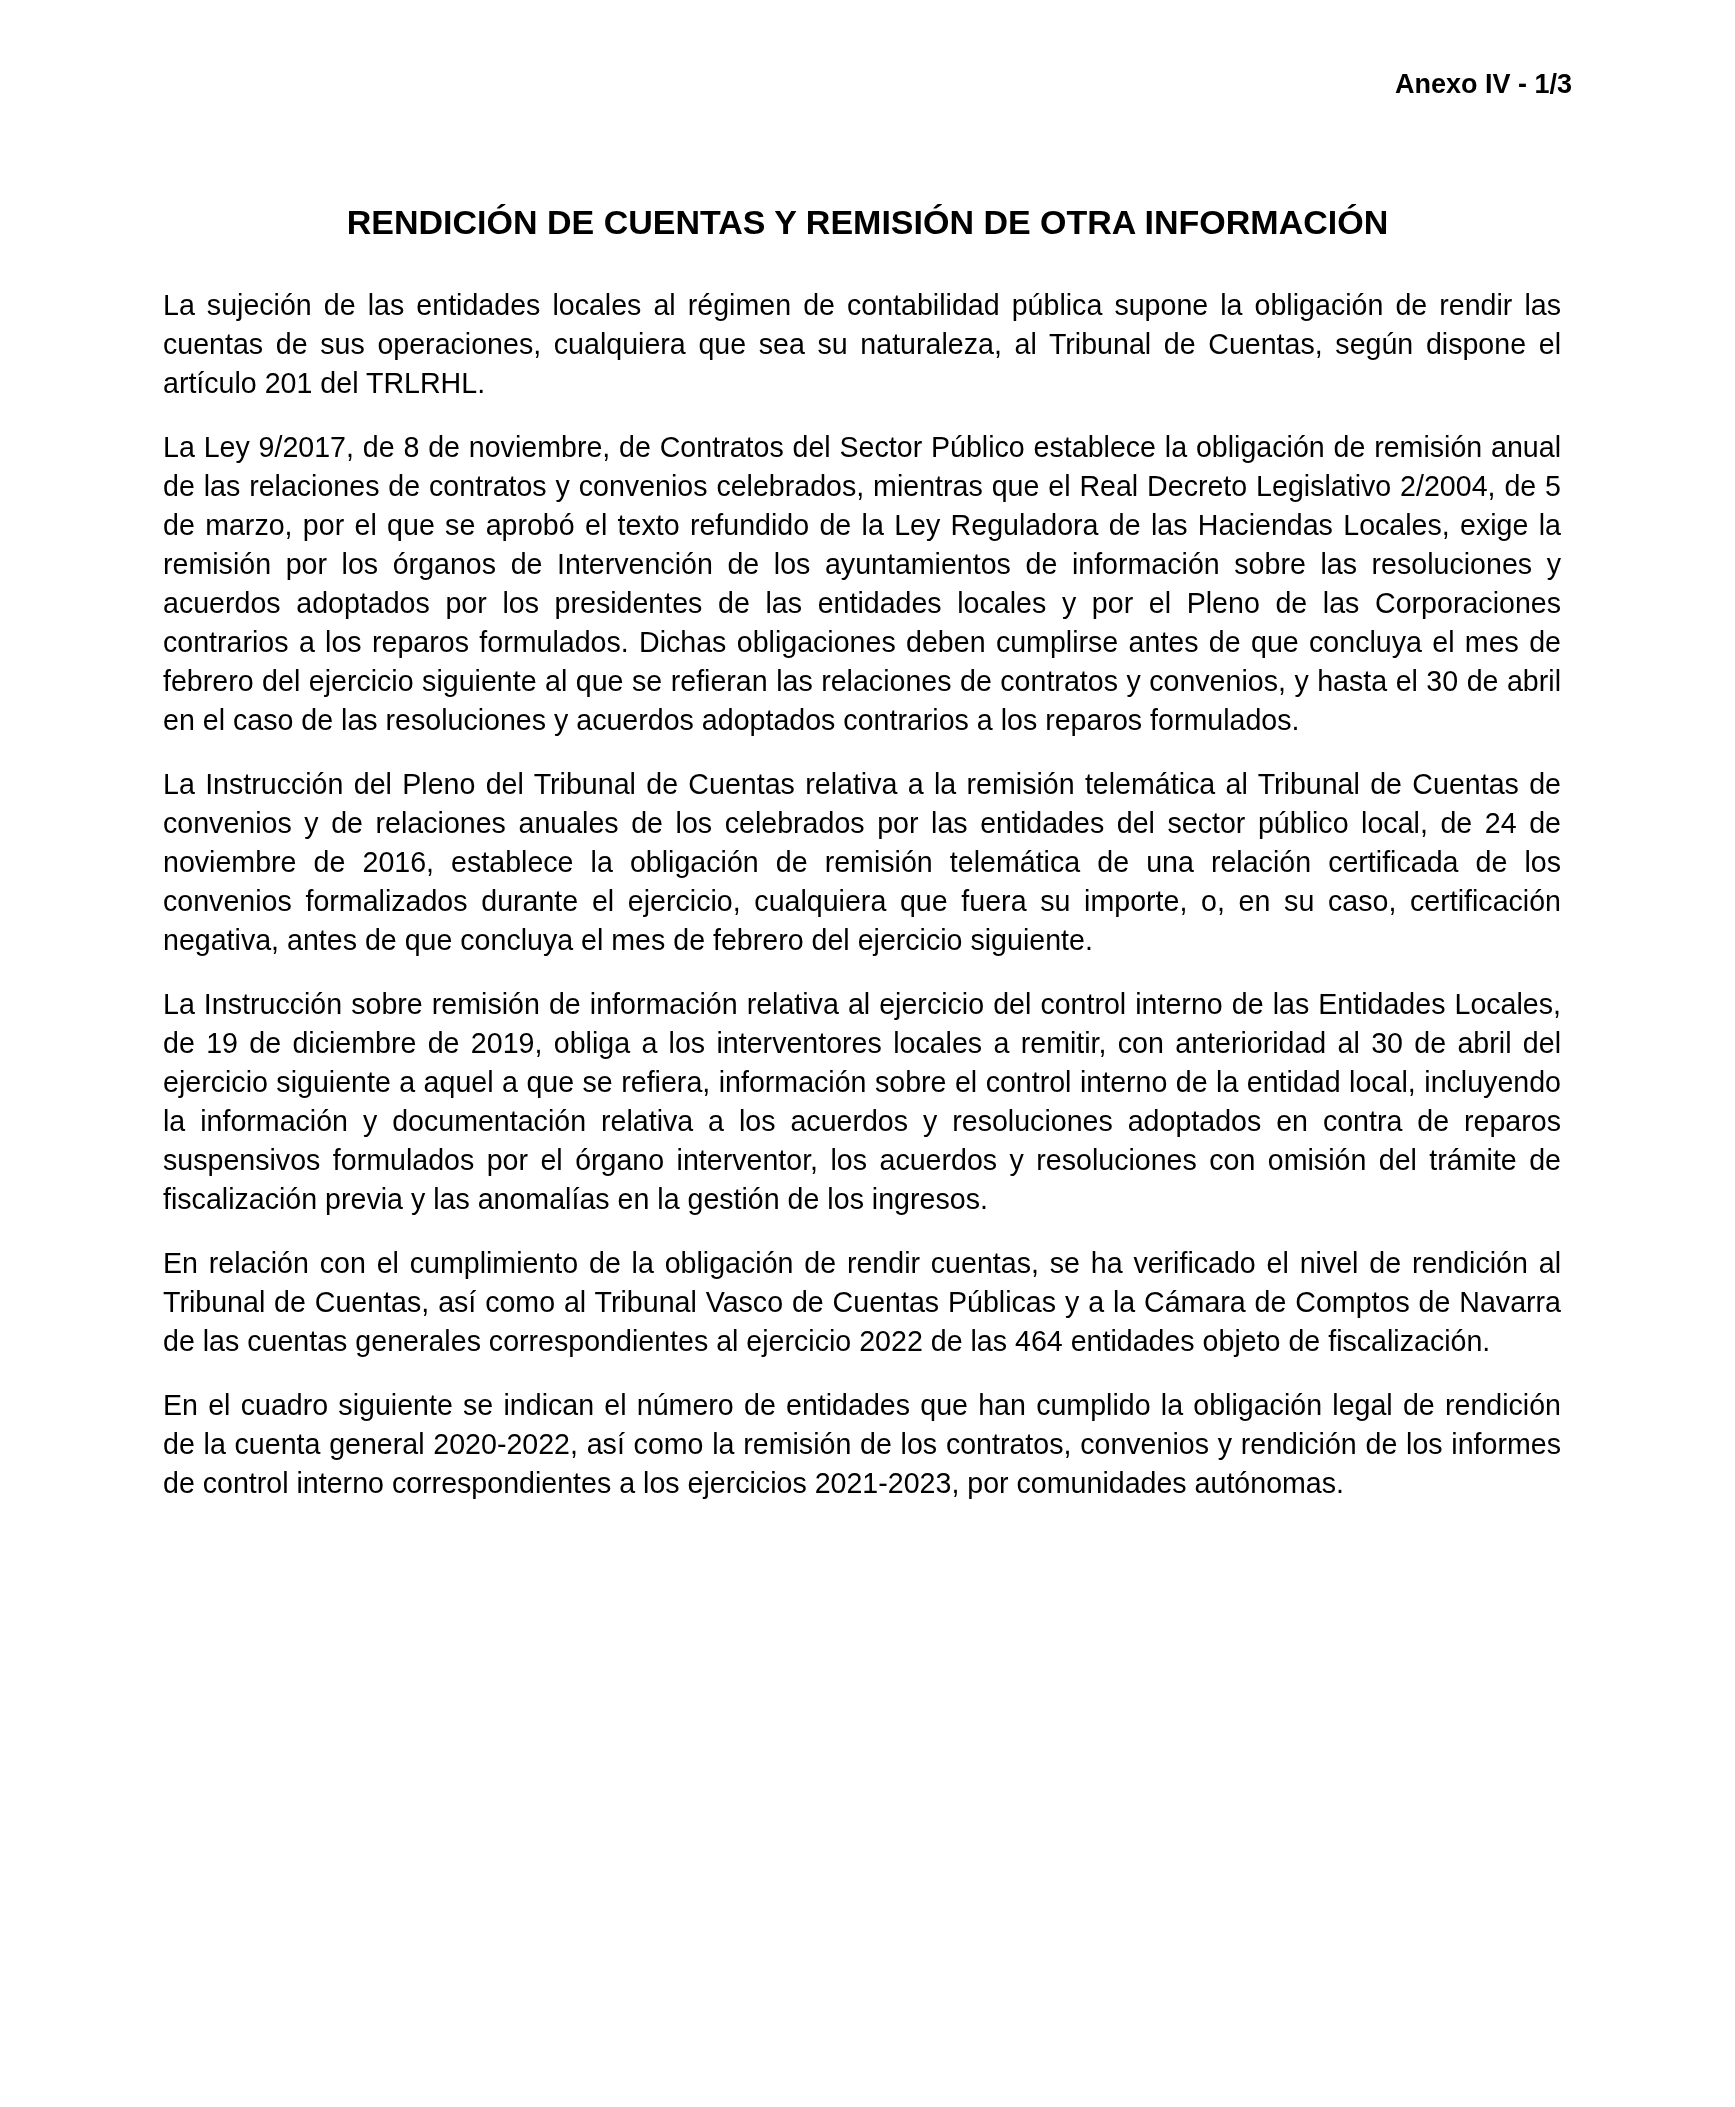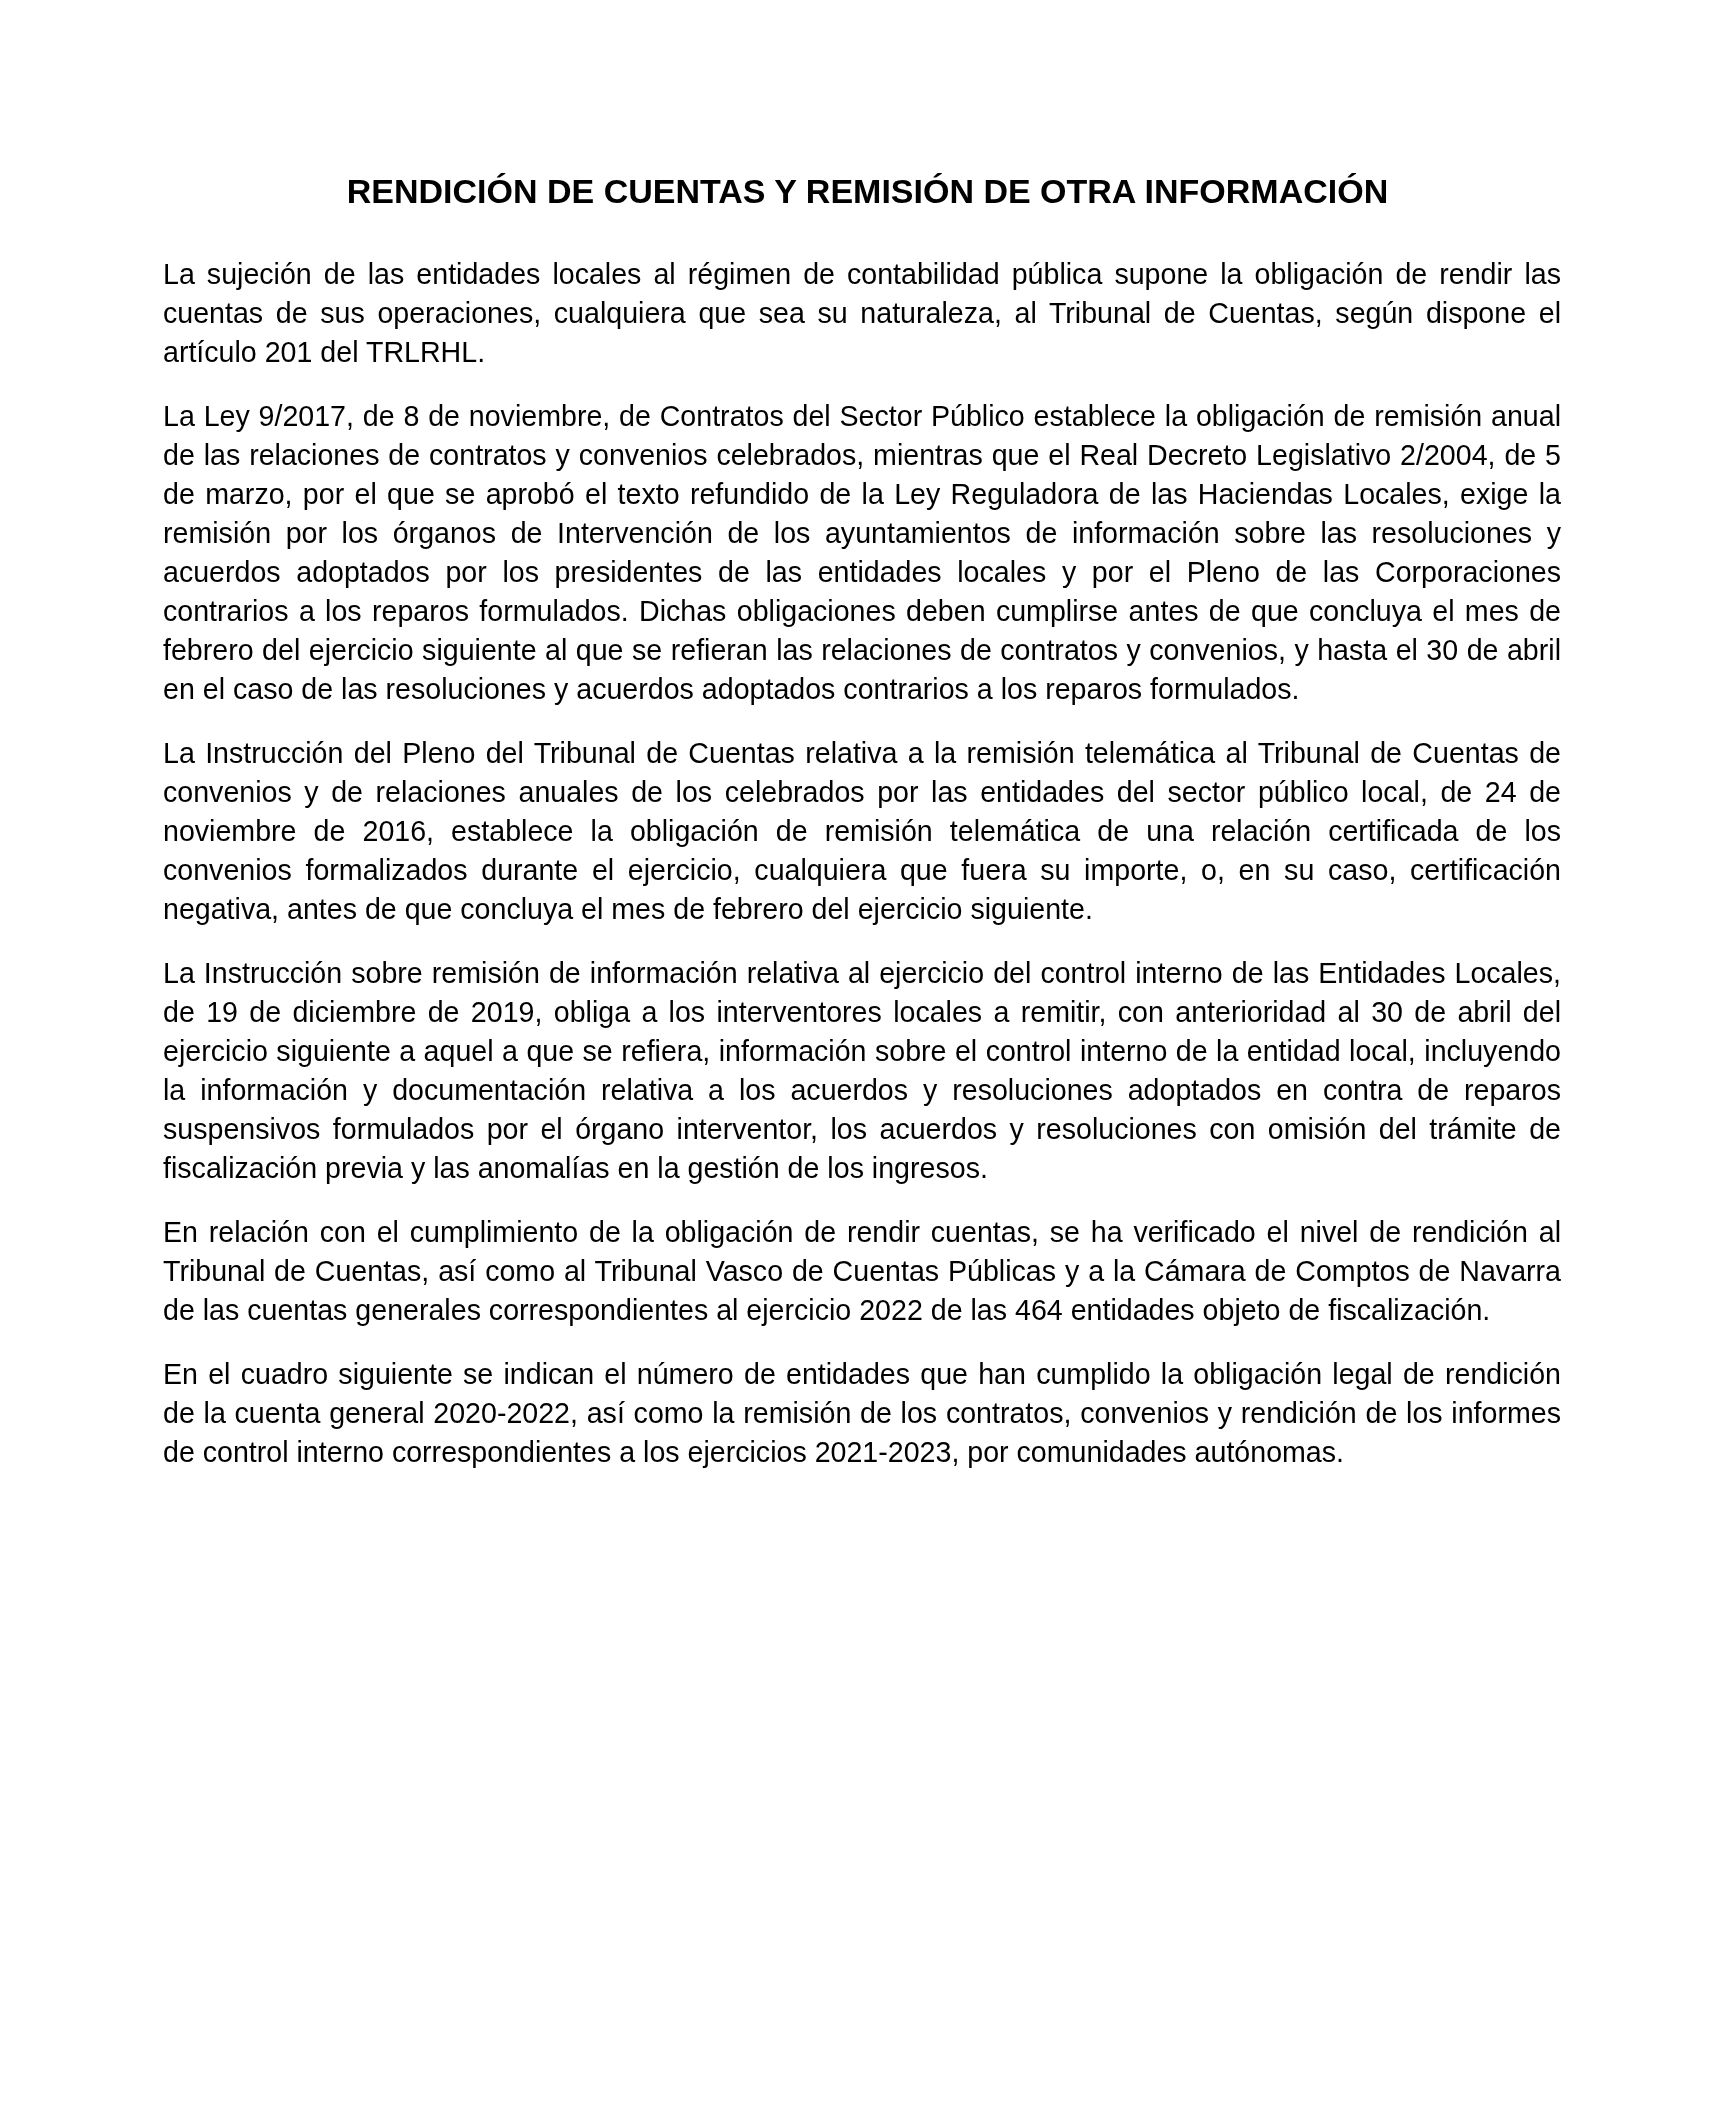--- a/index.html
+++ b/index.html
@@ -38,20 +38,21 @@
     line-height: 39px;
     text-align: justify;
     margin: 0 11px 25px 0;
   }
 </style>
 </head>
 <body>
 
 <div class="page">
 
+  <div class="annex-header">Anexo IV - 1/3</div>
 
   <h1 class="doc-title">RENDICIÓN DE CUENTAS Y REMISIÓN DE OTRA INFORMACIÓN</h1>
 
   <div class="doc-body">
     <p>La sujeción de las entidades locales al régimen de contabilidad pública supone la obligación de rendir las cuentas de sus operaciones, cualquiera que sea su naturaleza, al Tribunal de Cuentas, según dispone el artículo 201 del TRLRHL.</p>
     <p>La Ley 9/2017, de 8 de noviembre, de Contratos del Sector Público establece la obligación de remisión anual de las relaciones de contratos y convenios celebrados, mientras que el Real Decreto Legislativo 2/2004, de 5 de marzo, por el que se aprobó el texto refundido de la Ley Reguladora de las Haciendas Locales, exige la remisión por los órganos de Intervención de los ayuntamientos de información sobre las resoluciones y acuerdos adoptados por los presidentes de las entidades locales y por el Pleno de las Corporaciones contrarios a los reparos formulados. Dichas obligaciones deben cumplirse antes de que concluya el mes de febrero del ejercicio siguiente al que se refieran las relaciones de contratos y convenios, y hasta el 30 de abril en el caso de las resoluciones y acuerdos adoptados contrarios a los reparos formulados.</p>
     <p>La Instrucción del Pleno del Tribunal de Cuentas relativa a la remisión telemática al Tribunal de Cuentas de convenios y de relaciones anuales de los celebrados por las entidades del sector público local, de 24 de noviembre de 2016, establece la obligación de remisión telemática de una relación certificada de los convenios formalizados durante el ejercicio, cualquiera que fuera su importe, o, en su caso, certificación negativa, antes de que concluya el mes de febrero del ejercicio siguiente.</p>
     <p>La Instrucción sobre remisión de información relativa al ejercicio del control interno de las Entidades Locales, de 19 de diciembre de 2019, obliga a los interventores locales a remitir, con anterioridad al 30 de abril del ejercicio siguiente a aquel a que se refiera, información sobre el control interno de la entidad local, incluyendo la información y documentación relativa a los acuerdos y resoluciones adoptados en contra de reparos suspensivos formulados por el órgano interventor, los acuerdos y resoluciones con omisión del trámite de fiscalización previa y las anomalías en la gestión de los ingresos.</p>
     <p>En relación con el cumplimiento de la obligación de rendir cuentas, se ha verificado el nivel de rendición al Tribunal de Cuentas, así como al Tribunal Vasco de Cuentas Públicas y a la Cámara de Comptos de Navarra de las cuentas generales correspondientes al ejercicio 2022 de las 464 entidades objeto de fiscalización.</p>
     <p>En el cuadro siguiente se indican el número de entidades que han cumplido la obligación legal de rendición de la cuenta general 2020-2022, así como la remisión de los contratos, convenios y rendición de los informes de control interno correspondientes a los ejercicios 2021-2023, por comunidades autónomas.</p>

